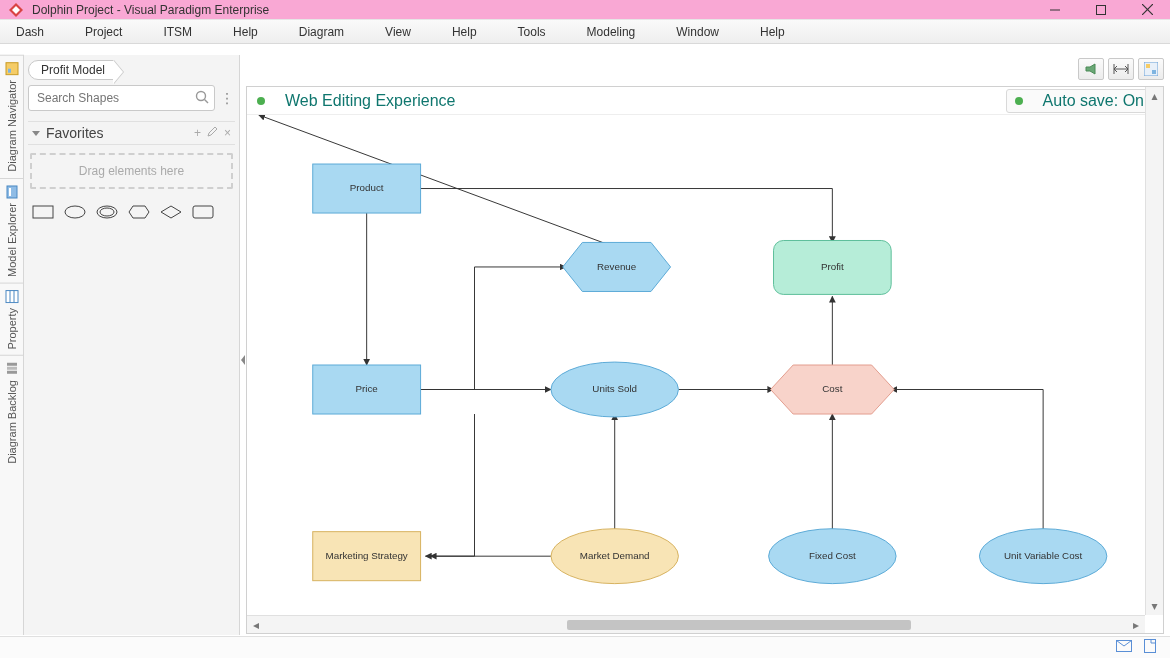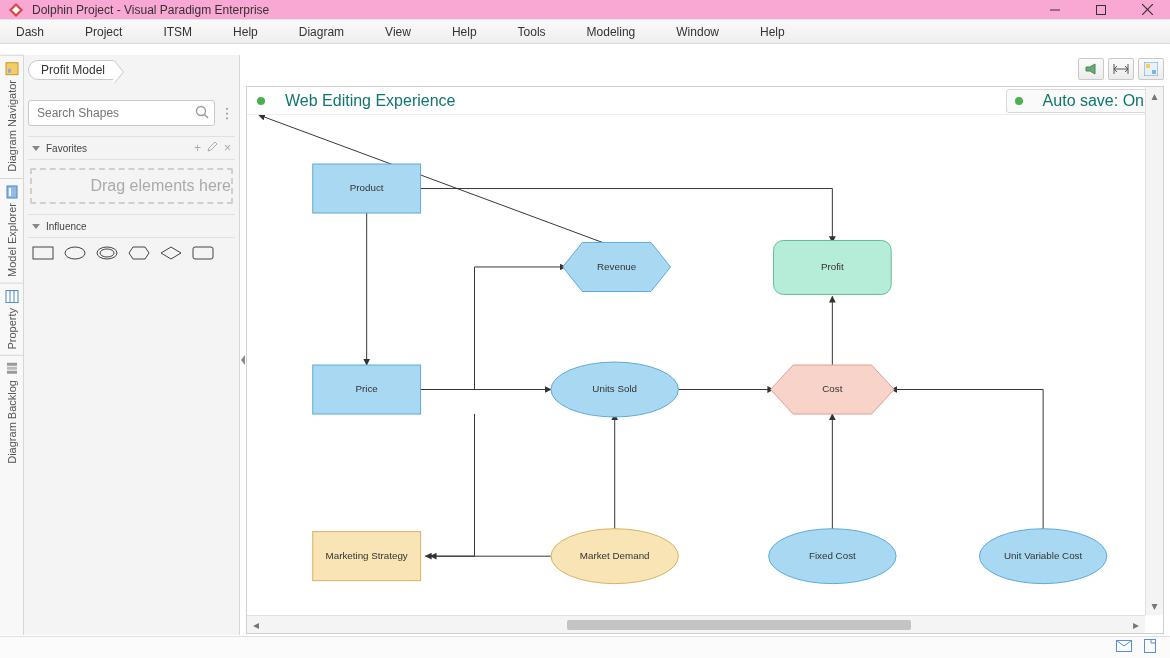--- a/index.html
+++ b/index.html
@@ -11,30 +11,30 @@
 .titlebar .winbtn { width: 46px; height: 30px; display: flex; align-items: center; justify-content: center; background: transparent; border: none; cursor: pointer; }
 .menubar { height: 24px; display: flex; align-items: center; background: linear-gradient(#fafafa,#eeeeee); border-bottom: 1px solid #d9d9d9; padding-left: 16px; gap: 41px; }
 .menubar .mi { font-size: 12px; color: #333; cursor: pointer; }
 .leftstrip { position: absolute; left: 0; top: 55px; width: 24px; height: 580px; background: #f8f8f8; border-right: 1px solid #d6d6d6; display: flex; flex-direction: column; align-items: center; }
 .vtab { width: 24px; padding: 6px 0; writing-mode: vertical-rl; transform: rotate(180deg); font-size: 11px; color: #555; text-align: center; border-bottom: 1px solid #d6d6d6; cursor: pointer; display: flex; align-items: center; justify-content: center; gap: 4px; }
 .vtab svg { transform: rotate(90deg); }
 .sidebar { position: absolute; left: 24px; top: 55px; width: 216px; height: 580px; background: #f4f4f4; border-right: 1px solid #d6d6d6; padding: 2px 4px; }
 .crumb { height: 26px; display: flex; align-items: center; }
 .crumb-chip { background: #fff; border: 1px solid #c9c9c9; border-top-left-radius: 12px; border-bottom-left-radius: 12px; height: 20px; display: flex; align-items: center; padding: 0 8px 0 12px; position: relative; font-size: 12px; color: #333; }
 .crumb-chip::after { content: ""; position: absolute; right: -10px; top: -1px; width: 0; height: 0; border-top: 12px solid transparent; border-bottom: 12px solid transparent; border-left: 10px solid #fff; filter: drop-shadow(1px 0 0 #c9c9c9); }
-.search-row { display: flex; align-items: center; margin-top: 17px; gap: 4px; }
+.search-row { display: flex; align-items: center; margin-top: 2px; gap: 4px; }
 .search-box { flex: 1; position: relative; }
 .search-box input { width: 100%; height: 26px; border: 1px solid #c9c9c9; border-radius: 3px; padding: 0 26px 0 8px; font-size: 12px; background: #fff; color: #555; }
 .search-box .sicon { position: absolute; right: 6px; top: 5px; }
 .dots-btn { width: 16px; height: 26px; display: flex; align-items: center; justify-content: center; cursor: pointer; color: #888; font-size: 14px; }
 .sec-head { height: 24px; display: flex; align-items: center; border-top: 1px solid #e0e0e0; border-bottom: 1px solid #e0e0e0; margin-top: 10px; padding: 0 4px; background: #f4f4f4; }
 .sec-head .tri { width: 0; height: 0; border-top: 5px solid #888; border-left: 4px solid transparent; border-right: 4px solid transparent; margin-right: 6px; }
-.sec-head .lbl { font-size: 10px; color: #444; font-weight: 500; }
+.sec-head .lbl { font-size: 14px; color: #444; font-weight: 500; }
 .sec-head .icons { margin-left: auto; display: flex; gap: 6px; color: #aaa; cursor: pointer; }
-.drag-zone { margin: 8px 2px; border: 2px dashed #cfcfcf; height: 36px; display: flex; align-items: center; justify-content: flex-end; color: #aaa; font-size: 16px; border-radius: 2px; }
+.drag-zone { margin: 8px 2px; border: 2px dashed #cfcfcf; height: 36px; display: flex; align-items: center; justify-content: center; color: #aaa; font-size: 12px; border-radius: 2px; }
 .shape-row { display: flex; gap: 10px; padding: 8px 4px; align-items: center; }
 .shape-row .sh { width: 22px; height: 14px; cursor: pointer; }
 .toolbar-row { position: absolute; left: 246px; right: 6px; top: 56px; height: 26px; display: flex; align-items: center; justify-content: flex-end; gap: 4px; }
 .tb-btn { width: 26px; height: 22px; border: 1px solid #c9c9c9; background: linear-gradient(#fbfbfb,#ececec); border-radius: 2px; display: flex; align-items: center; justify-content: center; cursor: pointer; }
 .canvas-wrap { position: absolute; left: 246px; right: 6px; top: 86px; bottom: 24px; border: 1px solid #d0d0d0; background: #fff; }
 .canvas-header { height: 28px; border-bottom: 1px solid #eee; display: flex; align-items: center; padding: 0 10px; justify-content: space-between; }
 .status-pill, .status-right { display: flex; align-items: center; gap: 20px; font-size: 16px; color: #0f766e; }
 .status-right { border: 1px solid #d9d9d9; border-radius: 3px; padding: 2px 8px; background: #fafafa; justify-content: space-between; }
 .dot { width: 8px; height: 8px; border-radius: 50%; background: #4caf50; }
 .canvas { position: absolute; left: 8px; right: 18px; top: 28px; bottom: 18px; overflow: hidden; }
@@ -151,24 +151,20 @@
       <span>+</span>
       <span><svg width="11" height="11">
             <path d="M1 10 L2 7 L8 1 L10 3 L4 9 Z" fill="none" stroke="#aaa"></path>
           </svg></span>
       <span>×</span>
     </span>
   </div>
   <div class="drag-zone">
       <span>Drag elements here</span>
     </div>
-  <div class="sec-head">
-    <span class="tri"></span>
-    <span class="lbl">Influence</span>
-  </div>
   <div class="shape-row">
     <span class="sh"><svg width="22" height="14">
           <rect x="1" y="1" width="20" height="12" fill="none" stroke="#444"></rect>
         </svg></span>
     <span class="sh"><svg width="22" height="14">
           <ellipse cx="11" cy="7" rx="10" ry="6" fill="none" stroke="#444"></ellipse>
         </svg></span>
     <span class="sh"><svg width="22" height="14">
           <ellipse cx="11" cy="7" rx="10" ry="6" fill="none" stroke="#444"></ellipse>
           <ellipse cx="11" cy="7" rx="7" ry="4" fill="none" stroke="#444"></ellipse>

